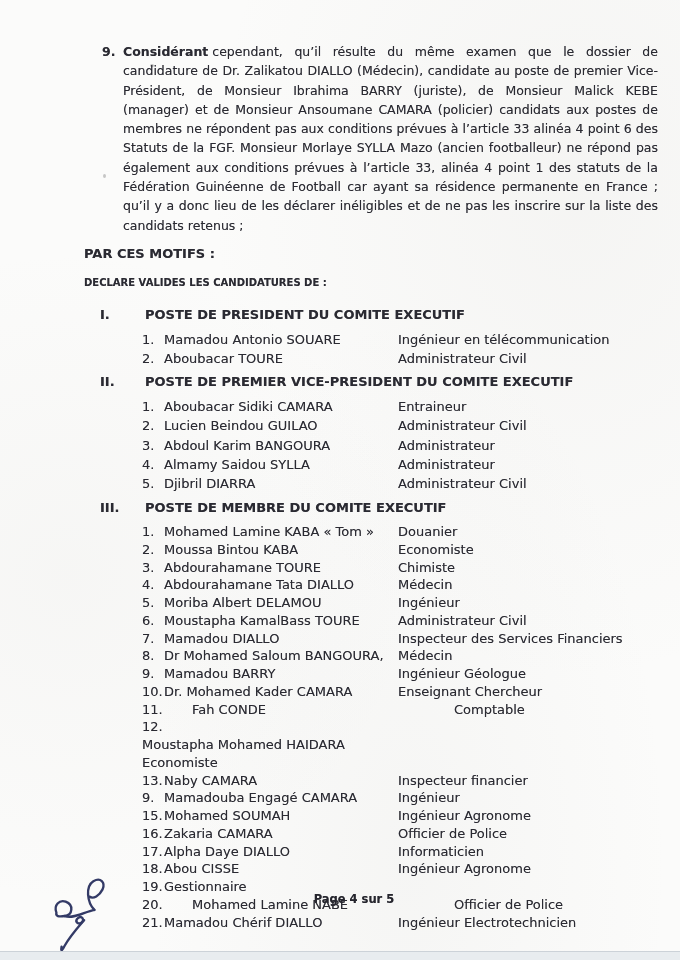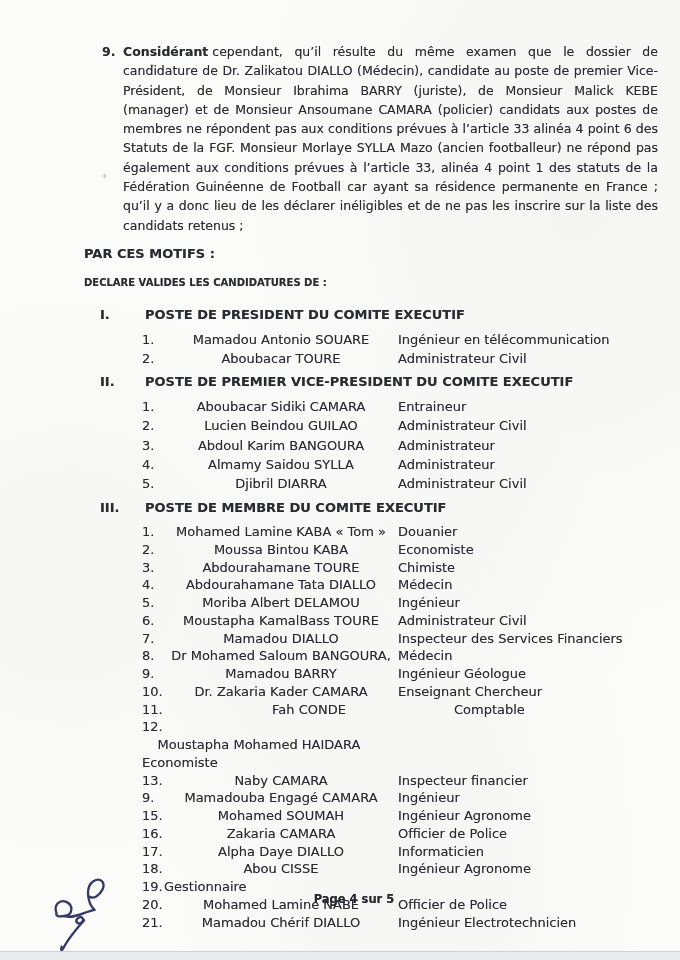--- a/index.html
+++ b/index.html
@@ -28,21 +28,21 @@
   
   .h-motifs{ position:absolute; left:84px; top:246px; font-weight:bold; font-size:13px; }
   .h-declare{ position:absolute; left:84px; top:277px; font-weight:bold; font-size:10px; }
   
   .section{ position:absolute; left:100px; width:566px; }
   .sec-head{ display:flex; font-weight:bold; font-size:13px; line-height:19px; }
   .sec-numeral{ width:45px; flex:none; }
   .rows{ margin-left:42px; margin-top:6px; font-size:13px; }
   .row{ display:flex; }
   .row-num{ width:22px; flex:none; }
-  .row-name{ width:234px; flex:none;text-align:center; }
+  .row-name{ width:234px; flex:none; }
   .row-prof{ flex:1; }
   
   .page-num{
     position:absolute; left:28px; right:0; top:892px;
     text-align:center; font-weight:bold; font-size:11.5px; color:#25252d;
   }
   .signature{ position:absolute; left:42px; top:874px; width:74px; height:82px; }
   
   .speck1{ position:absolute; left:150px; top:64px; width:4px; height:3px;
            background:rgba(120,120,118,0.45); border-radius:50%; }
@@ -196,21 +196,21 @@
   </div>
 
   <div class="row" style="line-height: 17.75px;">
     <span class="row-num">9.</span>
     <span class="row-name">Mamadou BARRY</span>
     <span class="row-prof">Ingénieur Géologue</span>
   </div>
 
   <div class="row" style="line-height: 17.75px;">
     <span class="row-num">10.</span>
-    <span class="row-name">Dr. Zakaria Kader CAMARA</span>
+    <span class="row-name">Dr. Mohamed Kader CAMARA</span>
     <span class="row-prof">Enseignant Chercheur</span>
   </div>
 
   <div class="row" style="line-height: 17.75px; gap: 28px;">
     <span class="row-num">11.</span>
     <span class="row-name">Fah CONDE</span>
     <span class="row-prof">Comptable</span>
   </div>
 
   <div class="row" style="line-height: 17.75px; flex-direction: column;">
@@ -253,21 +253,21 @@
     <span class="row-num">18.</span>
     <span class="row-name">Abou CISSE</span>
     <span class="row-prof">Ingénieur Agronome</span>
   </div>
 
   <div class="row" style="line-height: 17.75px;">
     <span class="row-num">19.</span>
     <span class="row-prof">Gestionnaire</span>
   </div>
 
-  <div class="row" style="line-height: 17.75px;">
+  <div class="row" style="line-height: 17.75px; gap: 28px;">
     <span class="row-num">20.</span>
     <span class="row-name">Mohamed Lamine NABE</span>
     <span class="row-prof">Officier de Police</span>
   </div>
 
   <div class="row" style="line-height: 17.75px;">
     <span class="row-num">21.</span>
     <span class="row-name">Mamadou Chérif DIALLO</span>
     <span class="row-prof">Ingénieur Electrotechnicien</span>
   </div>

